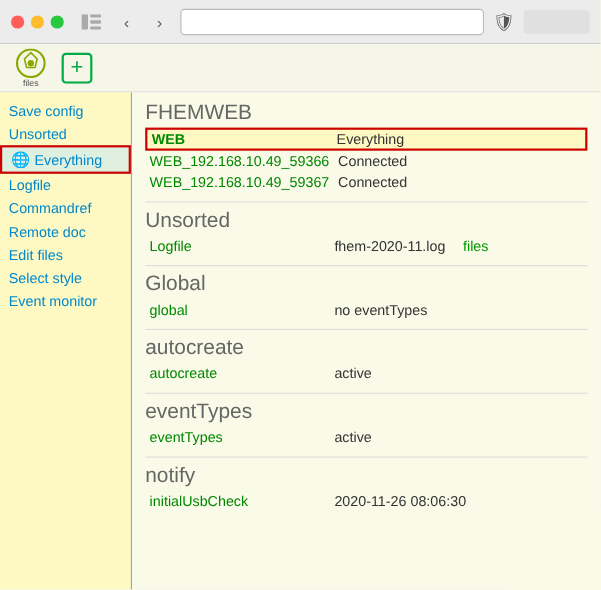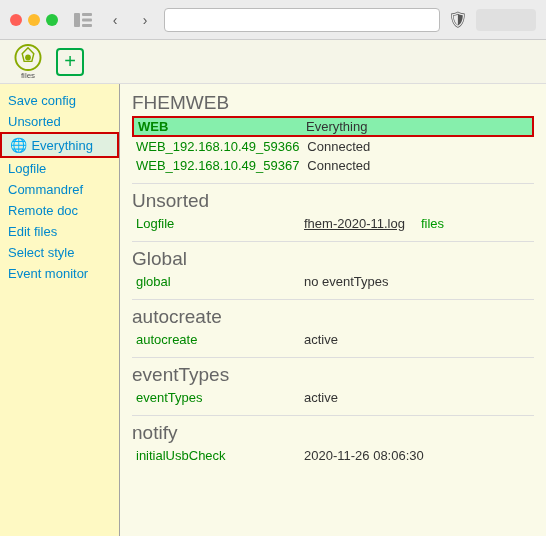--- a/index.html
+++ b/index.html
@@ -143,21 +143,21 @@
       background: #fafae8;
     }
     .device-row {
       display: flex;
       align-items: center;
       padding: 2px 4px;
       gap: 8px;
     }
     .device-row.highlighted {
       border: 2px solid #cc0000;
-      background: #86efac;
+      background: #fef9c3;
       padding: 1px 4px;
     }
     .device-name {
       color: #008800;
       min-width: 160px;
       font-size: 13px;
     }
     .device-name.bold {
       font-weight: bold;
     }
@@ -270,21 +270,21 @@
         <span class="device-status">Connected</span>
       </div>
     </div>
 
     <div class="section-divider"></div>
 
     <div class="group-block">
       <div class="group-name">Unsorted</div>
       <div class="device-row">
         <span class="device-name">Logfile</span>
-        <span style="color:#333;font-size:13px;margin-right:8px;text-decoration:underline;">fhem-2020-11.log</span>
+        <span style="color:#333;font-size:13px;margin-right:8px;">fhem-2020-11.log</span>
         <span class="device-status green-text">files</span>
       </div>
     </div>
 
     <div class="section-divider"></div>
 
     <div class="group-block">
       <div class="group-name">Global</div>
       <div class="device-row">
         <span class="device-name">global</span>

